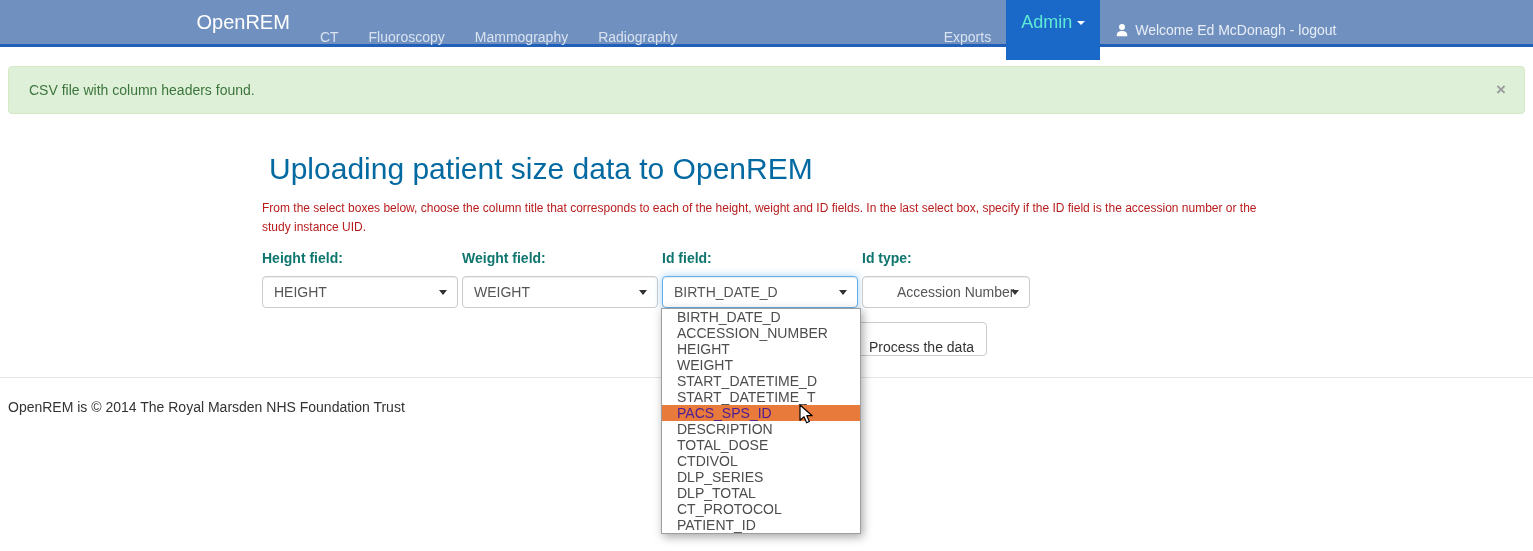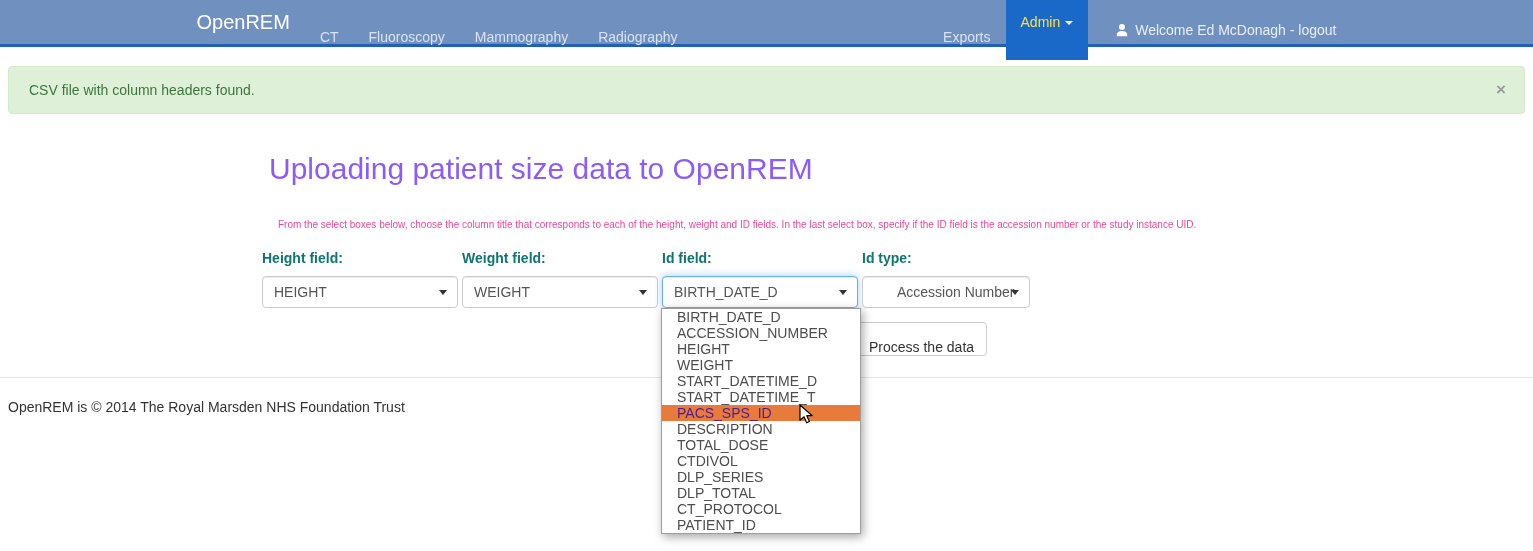--- a/index.html
+++ b/index.html
@@ -6,37 +6,37 @@
   .page{position:relative;width:1533px;height:551px;background:#fff;
         font-family:"Liberation Sans",sans-serif;overflow:hidden;}
 
   
   .navbar{position:absolute;top:0;left:0;width:1533px;height:44px;
           background:#7091bf;border-bottom:3px solid #2160b8;}
   .nav-inner{width:1170px;margin:0 auto;height:60px;display:flex;align-items:stretch;}
   .brand{color:#fff;font-size:20px;line-height:44px;padding:0 15px;cursor:pointer;white-space:nowrap;}
   .nav-link{color:#d9e2f0;font-size:14px;line-height:44px;padding:15px 15px;cursor:pointer;white-space:nowrap;text-align:right;}
   .nav-right{margin-left:auto;display:flex;align-items:stretch;}
-  .admin-item{background:#1a69c8;color:#fde047;font-size:14px;line-height:44px;padding:0 15px;cursor:pointer;white-space:nowrap;}
+  .admin-item{background:#1a69c8;color:#5eead4;font-size:18px;line-height:44px;padding:0 15px;cursor:pointer;white-space:nowrap;}
   .caret{display:inline-block;width:0;height:0;border-left:4px solid transparent;
          border-right:4px solid transparent;border-top:4px solid #fff;margin-left:5px;vertical-align:middle;}
   .user-item{color:#e8edf6;font-size:14px;line-height:44px;padding:0 15px;display:flex;
-             align-items:center;gap:6px;cursor:pointer;white-space:nowrap;margin-left:12px;}
+             align-items:center;gap:6px;cursor:pointer;white-space:nowrap;}
   .user-item svg{display:block;}
 
   
   .alert{position:absolute;left:8px;top:66px;width:1517px;height:48px;box-sizing:border-box;
          background:#dff0d8;border:1px solid #d6e9c6;border-radius:4px;color:#3c763d;
          font-size:14px;line-height:46px;padding:0 20px;}
   .alert-close{position:absolute;right:18px;top:0;line-height:46px;color:#9b9b9b;
                font-weight:bold;font-size:17px;cursor:pointer;}
 
   
-  .title{position:absolute;left:269px;top:152px;margin:0;font-size:30px;font-weight:500;color:#8b5cf6;white-space:nowrap;}
-  .desc{position:absolute;left:262px;top:199px;width:1008px;margin:16px;font-size:10px;line-height:19px;color:#ec4899;}
+  .title{position:absolute;left:269px;top:152px;margin:0;font-size:30px;font-weight:500;color:#0369a1;white-space:nowrap;}
+  .desc{position:absolute;left:262px;top:199px;width:1008px;margin:0;font-size:12px;line-height:19px;color:#b91c1c;}
 
   .field{position:absolute;top:250px;}
   .field-label{display:block;font-weight:bold;font-size:14px;color:#0f766e;margin-bottom:10px;white-space:nowrap;}
   .selectbox{height:32px;box-sizing:border-box;border:1px solid #ccc;border-radius:4px;background:#fff;
              display:flex;align-items:center;padding:0 24px 0 11px;font-size:14px;color:#555;
              position:relative;box-shadow:inset 0 1px 1px rgba(0,0,0,.075);cursor:pointer;white-space:nowrap;}
   .selectbox .tri{position:absolute;right:10px;top:13px;width:0;height:0;
                   border-left:4px solid transparent;border-right:4px solid transparent;border-top:5px solid #333;}
   .selectbox.focused{border-color:#66afe9;box-shadow:inset 0 1px 1px rgba(0,0,0,.075),0 0 8px rgba(102,175,233,.6);}
   .f1{left:262px;} .f1 .selectbox{width:196px;}

